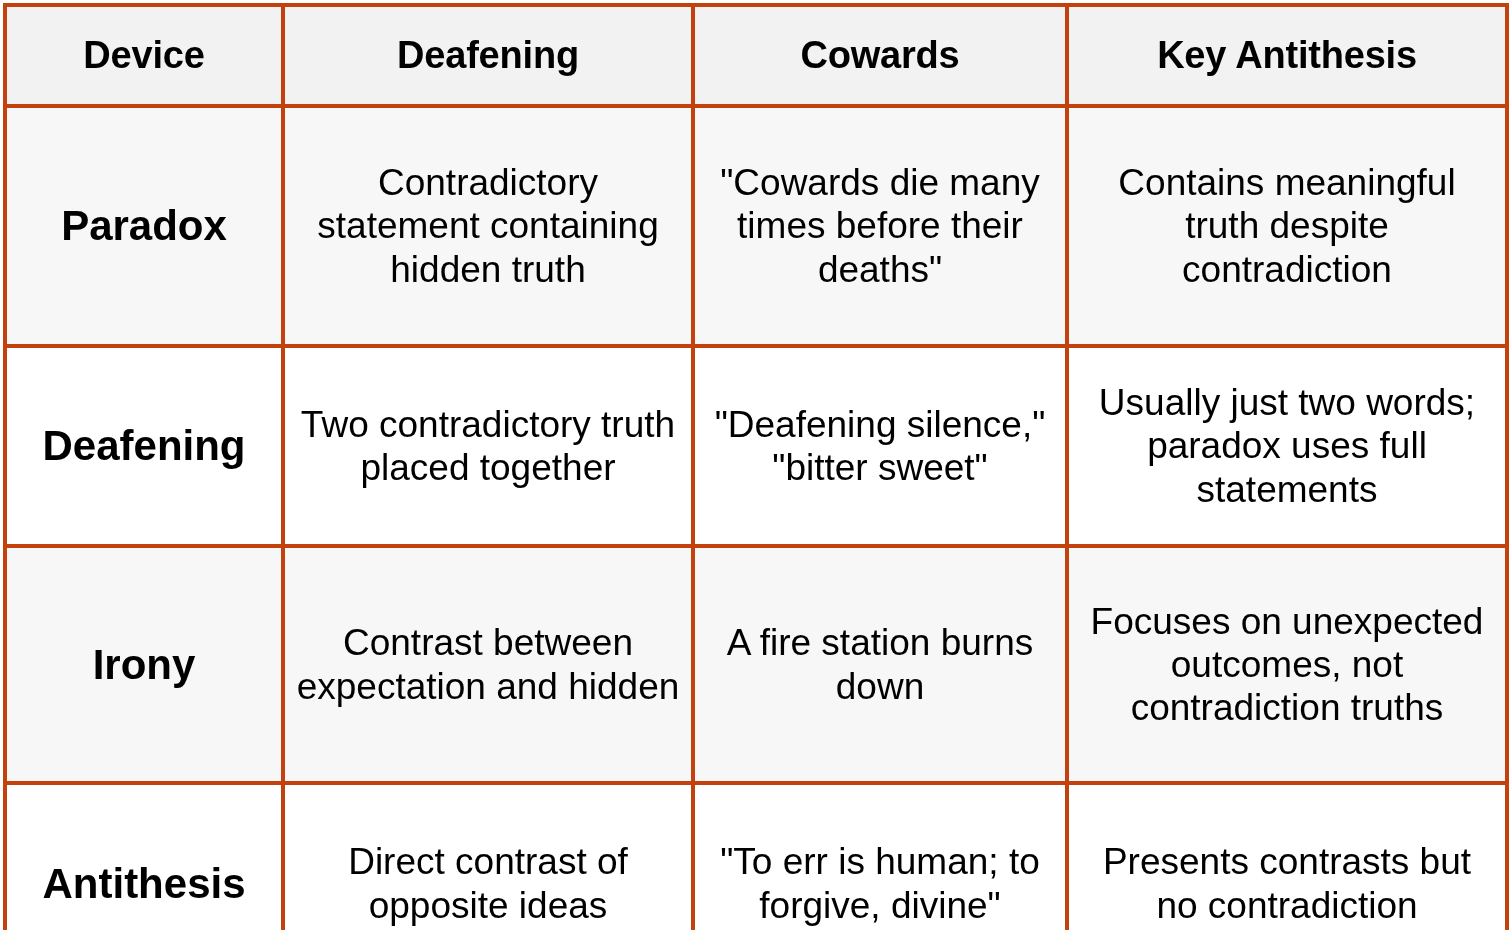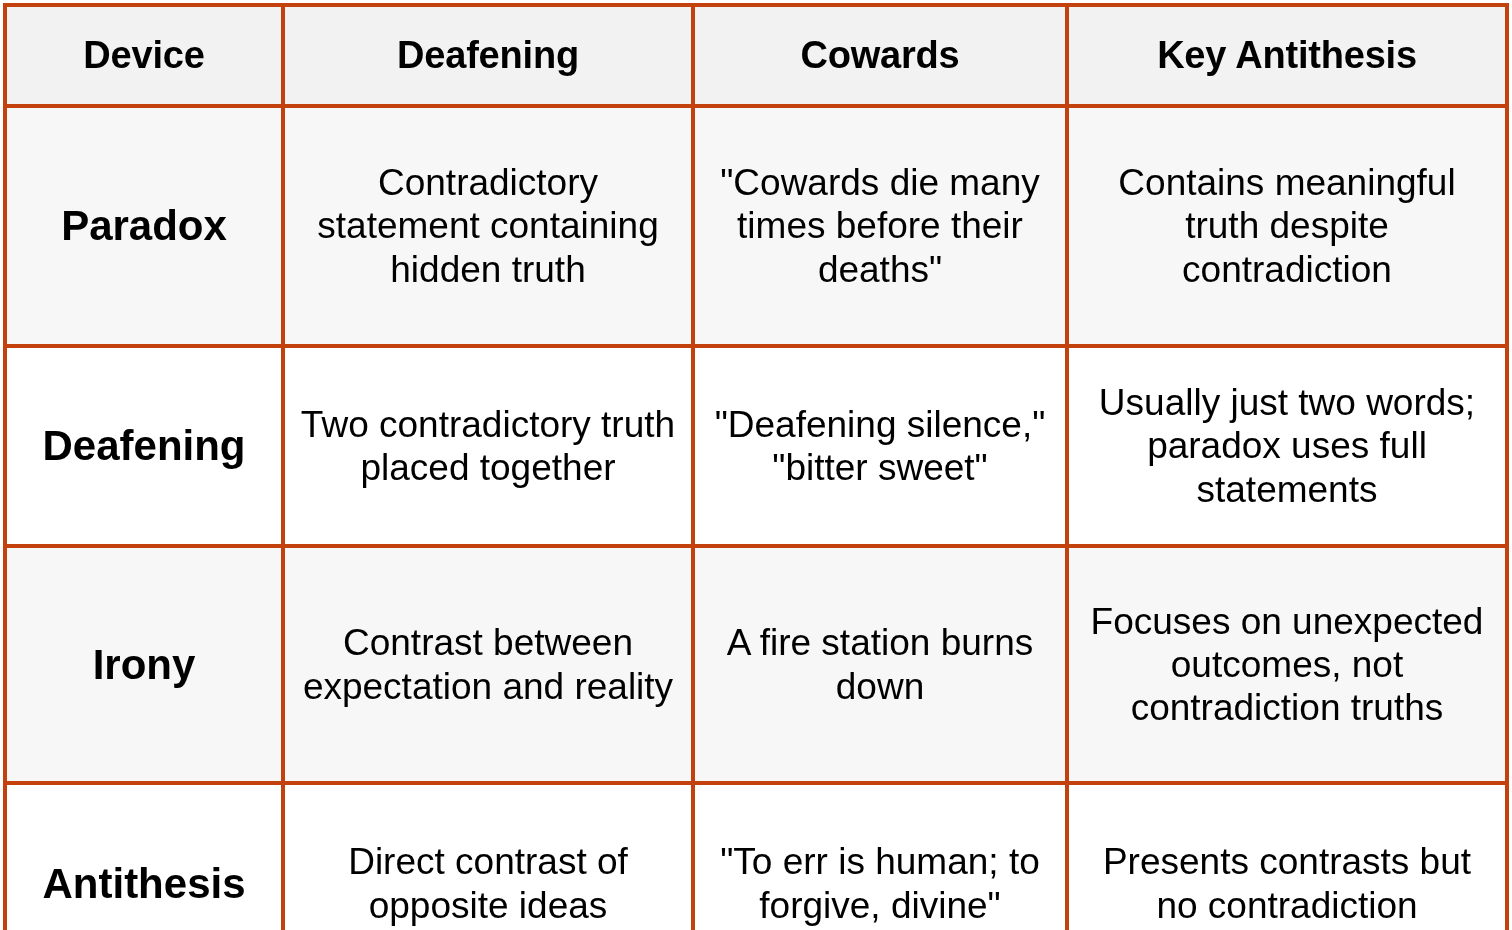--- a/index.html
+++ b/index.html
@@ -98,21 +98,21 @@
         <td>Contains meaningful truth despite contradiction</td>
       </tr>
       <tr class="row-even row-h2">
         <td class="cell-device">Deafening</td>
         <td>Two contradictory truth placed together</td>
         <td>"Deafening silence," "bitter sweet"</td>
         <td>Usually just two words; paradox uses full statements</td>
       </tr>
       <tr class="row-odd row-h3">
         <td class="cell-device">Irony</td>
-        <td>Contrast between expectation and reality</td>
+        <td>Contrast between expectation and hidden</td>
         <td>A fire station burns down</td>
         <td>Focuses on unexpected outcomes, not contradiction truths</td>
       </tr>
       <tr class="row-even row-h4">
         <td class="cell-device">Antithesis</td>
         <td>Direct contrast of opposite ideas</td>
         <td>"To err is human; to forgive, divine"</td>
         <td>Presents contrasts but no contradiction</td>
       </tr>
     </tbody>

